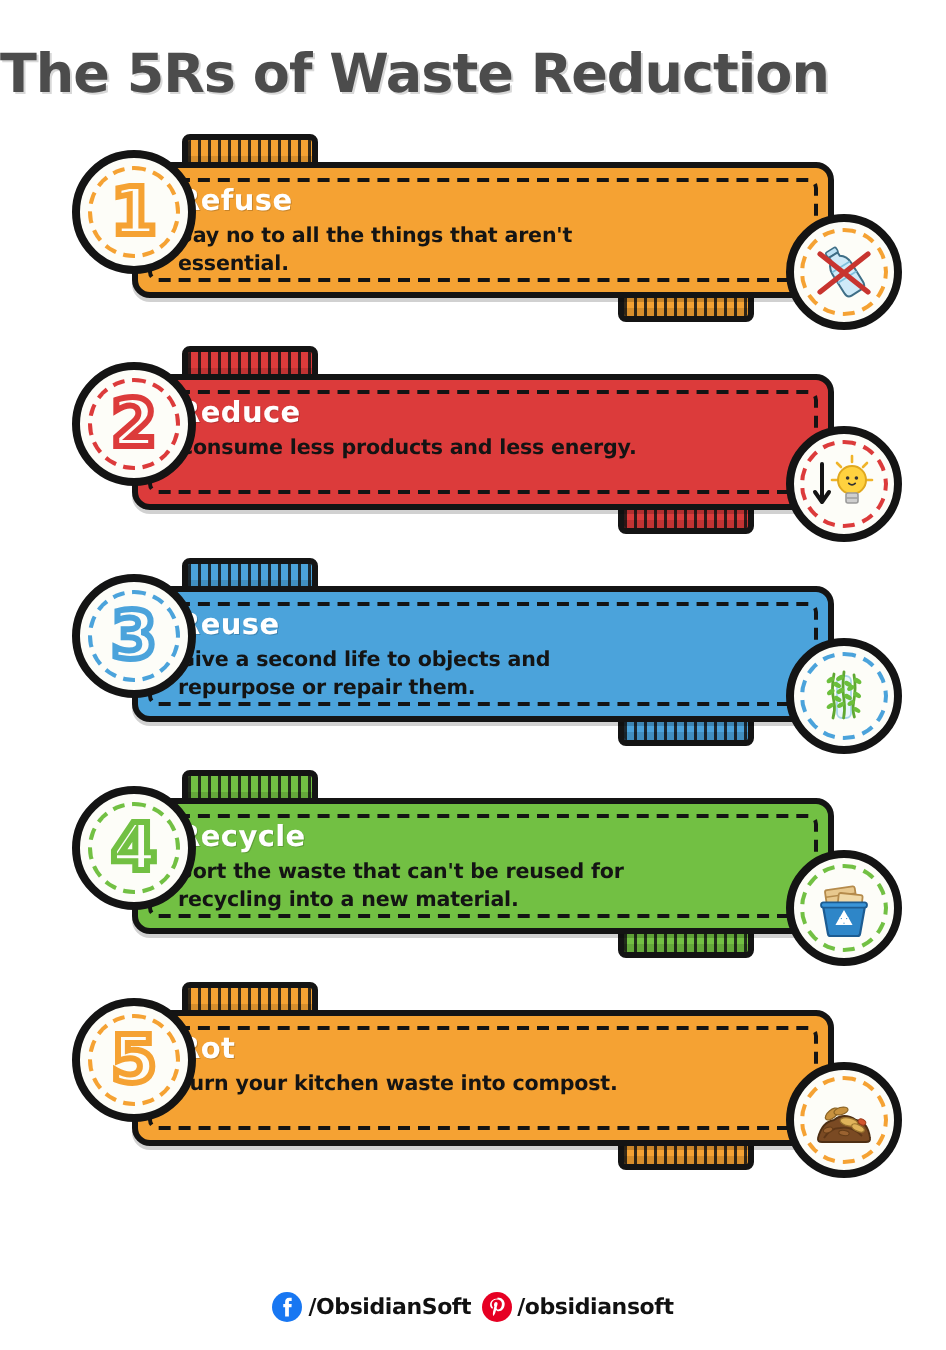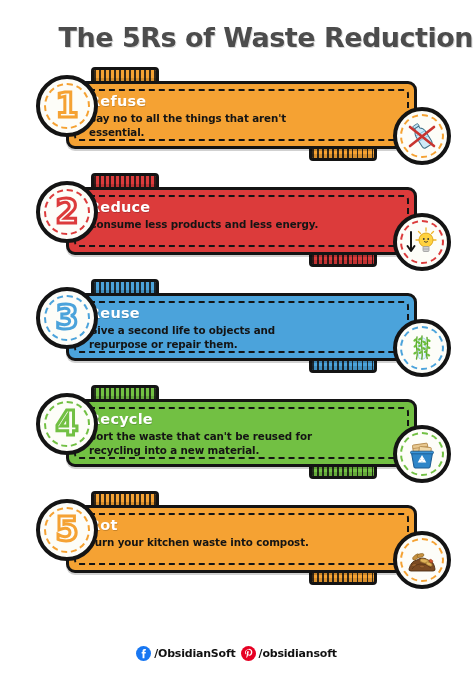--- a/index.html
+++ b/index.html
@@ -8,30 +8,29 @@
     width: 473px;
     height: 675px;
     background: #ffffff;
     font-family: "DejaVu Sans", "Liberation Sans", sans-serif;
     overflow: hidden;
     position: relative;
   }
 
   
   .title {
-    text-align: right;
+    text-align: left;
     font-family: "DejaVu Sans", "Liberation Sans", sans-serif;
     font-size: 27px;
     font-weight: bold;
     color: #4c4c4c;
     letter-spacing: -0.5px;
     padding-top: 22px;
     padding-bottom: 6px;
     text-shadow: 1px 1px 0 #d8d8d8;
-    padding-left: 39px;
   }
 
   
   .rows {
     position: relative;
     padding: 0 8px;
   }
 
   .row {
     position: relative;

